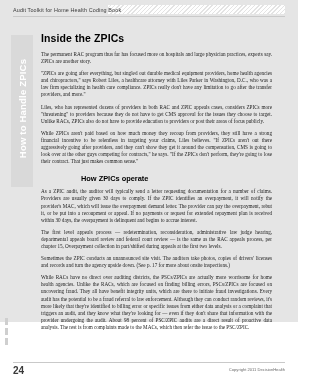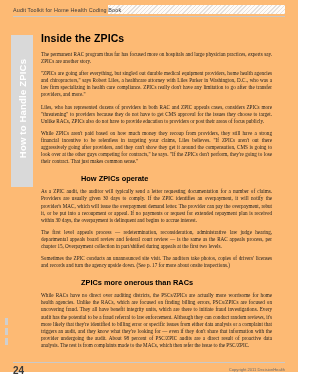--- a/index.html
+++ b/index.html
@@ -11,22 +11,22 @@
     height: 386px;
     background: #ffffff;
     font-family: "Liberation Serif", serif;
     overflow: hidden;
     position: relative;
   }
   .page {
     position: absolute;
     left: 0; top: 0;
     width: 298px;
-    height: 372px;
-    background: #fdba74;
+    height: 322px;
+    background: #e5e5e5;
   }
   
   .header {
     position: absolute;
     left: 0; top: 0;
     width: 298px;
     height: 22px;
   }
   .header-title {
     position: absolute;
@@ -177,21 +177,20 @@
     <p class="para">The permanent RAC program thus far has focused more on hospitals and large physician practices, experts say. ZPICs are another story.</p>
     <p class="para">"ZPICs are going after everything, but singled out durable medical equipment providers, home health agencies and chiropractors," says Robert Liles, a healthcare attorney with Liles Parker in Washington, D.C., who was a law firm specializing in health care compliance. ZPICs really don't have any limitation to go after the transfer providers, and more."</p>
     <p class="para">Liles, who has represented dozens of providers in both RAC and ZPIC appeals cases, considers ZPICs more "threatening" to providers because they do not have to get CMS approval for the issues they choose to target. Unlike RACs, ZPICs also do not have to provide education to providers or post their areas of focus publicly.</p>
     <p class="para">While ZPICs aren't paid based on how much money they recoup from providers, they still have a strong financial incentive to be relentless in targeting your claims, Liles believes. "If ZPICs aren't out there aggressively going after providers, and they can't show they get it around the compensation, CMS is going to look over at the other guys competing for contracts," he says. "If the ZPICs don't perform, they're going to lose their contract. That just makes common sense."</p>
 
     <h2 class="sec-title">How ZPICs operate</h2>
     <p class="para">As a ZPIC audit, the auditor will typically send a letter requesting documentation for a number of claims. Providers are usually given 30 days to comply. If the ZPIC identifies an overpayment, it will notify the provider's MAC, which will issue the overpayment demand letter. The provider can pay the overpayment, rebut it, or be put into a recoupment or appeal. If no payments or request for extended repayment plan is received within 30 days, the overpayment is delinquent and begins to accrue interest.</p>
     <p class="para">The first level appeals process — redetermination, reconsideration, administrative law judge hearing, departmental appeals board review and federal court review — is the same as the RAC appeals process, per chapter 15, Overpayment collection in part/shifted during appeals at the first two levels.</p>
     <p class="para">Sometimes the ZPIC conducts an unannounced site visit. The auditors take photos, copies of drivers' licenses and records and turn the agency upside down. (See p. 17 for more about onsite inspections.)</p>
 
-    <h2 class="sec-title">ZPICs more onerous than RACs</h2>
     <p class="para last">While RACs have no direct over auditing districts, the PSCs/ZPICs are actually more worrisome for home health agencies. Unlike the RACs, which are focused on finding billing errors, PSCs/ZPICs are focused on uncovering fraud. They all have benefit integrity units, which are there to initiate fraud investigations. Every audit has the potential to be a fraud referral to law enforcement. Although they can conduct random reviews, it's more likely that they're identified to billing error or specific issues from either data analysis or a complaint that triggers an audit, and they know what they're looking for — even if they don't share that information with the provider undergoing the audit. About 98 percent of PSC/ZPIC audits are a direct result of proactive data analysis. The rest is from complaints made to the MACs, which then refer the issue to the PSC/ZPIC.</p>
   </div>
 
   <div class="edge-mark m1"></div>
   <div class="edge-mark m2"></div>
   <div class="edge-mark m3"></div>
 
   <div class="footer-rule"></div>
   <div class="page-number">24</div>
   <div class="copyright">Copyright 2011 DecisionHealth</div>

